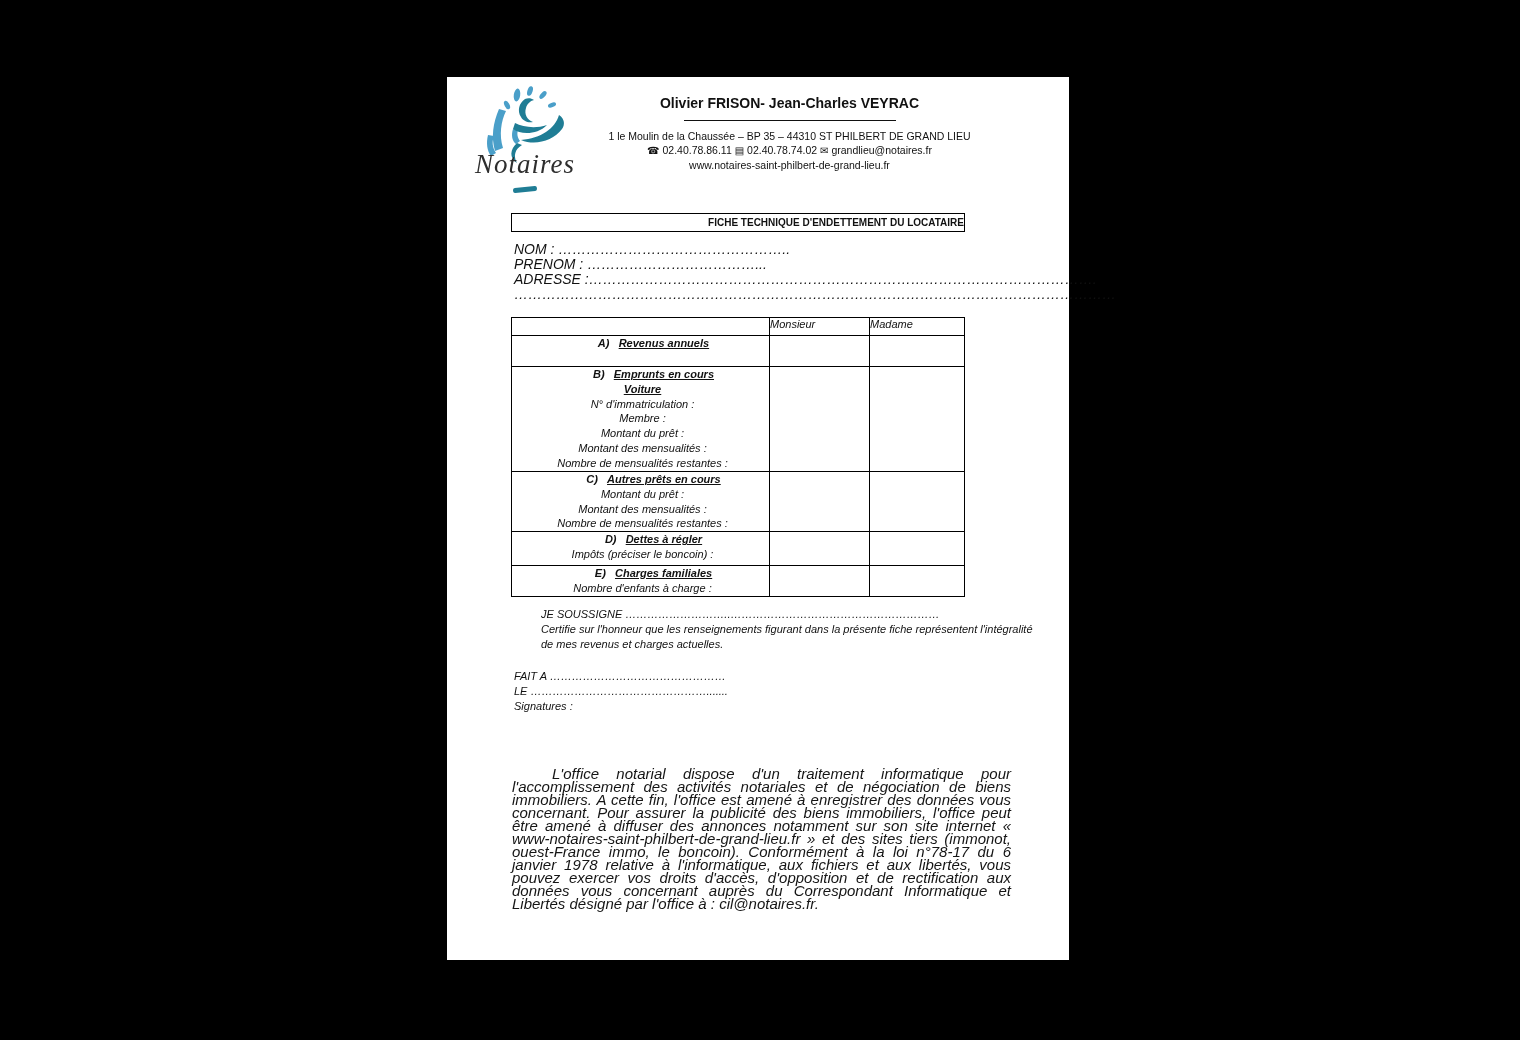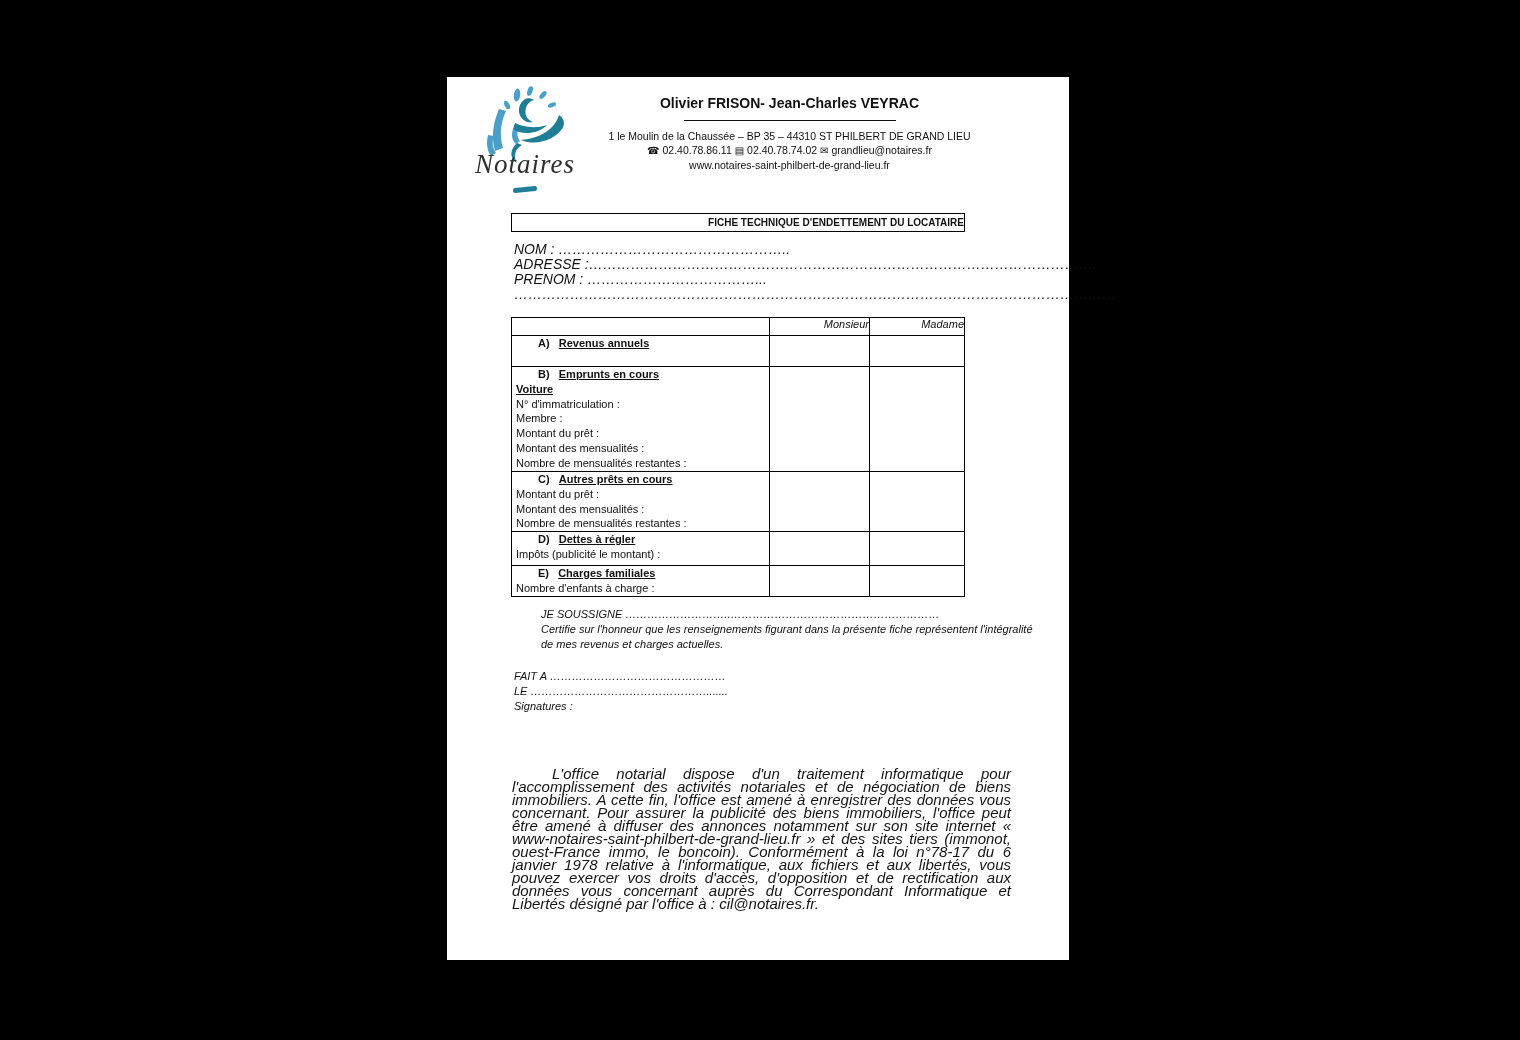--- a/index.html
+++ b/index.html
@@ -24,22 +24,22 @@
   .title-box{position:absolute;left:64px;top:136px;width:452px;height:17px;border:1.5px solid #000;
              text-align:right;font-size:10px;font-weight:bold;line-height:17px;color:#111;}
 
   
   .identity{position:absolute;left:67px;top:165px;width:500px;font-style:italic;font-size:14px;line-height:15px;color:#111;}
   .identity .row{white-space:nowrap;}
 
   
   .tbl{position:absolute;left:64px;top:240px;border-collapse:collapse;table-layout:fixed;}
   .tbl td,.tbl th{border:1px solid #000;vertical-align:top;padding:0;}
-  .tbl th{font-size:11px;font-weight:normal;font-style:italic;text-align:right;height:17px;color:#111;}
-  .tbl td{font-size:11px;line-height:14.8px;color:#111;}
+  .tbl th{font-size:11px;font-weight:normal;font-style:italic;text-align:left;height:17px;color:#111;}
+  .tbl td{font-size:11px;font-style:italic;line-height:14.8px;color:#111;text-align:center;}
   .tbl td .sec-head{padding-left:26px;font-weight:bold;}
   .tbl td .sec-title{text-decoration:underline;}
   .tbl td .ln{padding-left:4px;}
   .tbl td .ln.u{text-decoration:underline;font-weight:bold;}
   .r-a td{height:30px;} .r-b td{height:104px;} .r-c td{height:58px;} .r-d td{height:33px;} .r-e td{height:29px;}
 
   
   .statement{position:absolute;left:67px;top:530px;width:500px;font-style:italic;font-size:11px;line-height:15px;color:#111;margin-left:27px;}
   .sig{position:absolute;left:67px;top:592px;width:400px;font-style:italic;font-size:11px;line-height:15px;color:#111;}
 
@@ -107,25 +107,25 @@
     </div>
 
     <div class="title-box">FICHE TECHNIQUE D'ENDETTEMENT DU LOCATAIRE</div>
 
     <div class="identity">
       <div class="row">
         <span>NOM : </span>
         <span>…………………………………………..</span>
       </div>
       <div class="row">
-        <span>ADRESSE :</span><span>……………………………………………………………………………………………….</span>
-      </div>
-      <div class="row">
         <span>PRENOM : </span>
         <span>………………………………...</span>
+      </div>
+      <div class="row">
+        <span>ADRESSE :</span><span>……………………………………………………………………………………………….</span>
       </div>
       <div class="row">…………………………………………………………………………………………………………………</div>
     </div>
 
     <table class="tbl">
       <colgroup>
           <col style="width:258px">
           <col style="width:100px">
           <col style="width:95px">
         </colgroup>
@@ -163,21 +163,21 @@
               <div class="ln">Montant du prêt :</div>
               <div class="ln">Montant des mensualités :</div>
               <div class="ln">Nombre de mensualités restantes :</div>
             </td>
             <td></td>
             <td></td>
           </tr>
           <tr class="r-d">
             <td>
               <div class="sec-head"><span>D)&nbsp;&nbsp;&nbsp;</span><span class="sec-title">Dettes à régler</span></div>
-              <div class="ln">Impôts (publicité le montant) :</div>
+              <div class="ln">Impôts (préciser le boncoin) :</div>
             </td>
             <td></td>
             <td></td>
           </tr>
           <tr class="r-e">
             <td>
               <div class="sec-head"><span>E)&nbsp;&nbsp;&nbsp;</span><span class="sec-title">Charges familiales</span></div>
               <div class="ln">Nombre d'enfants à charge :</div>
             </td>
             <td></td>

